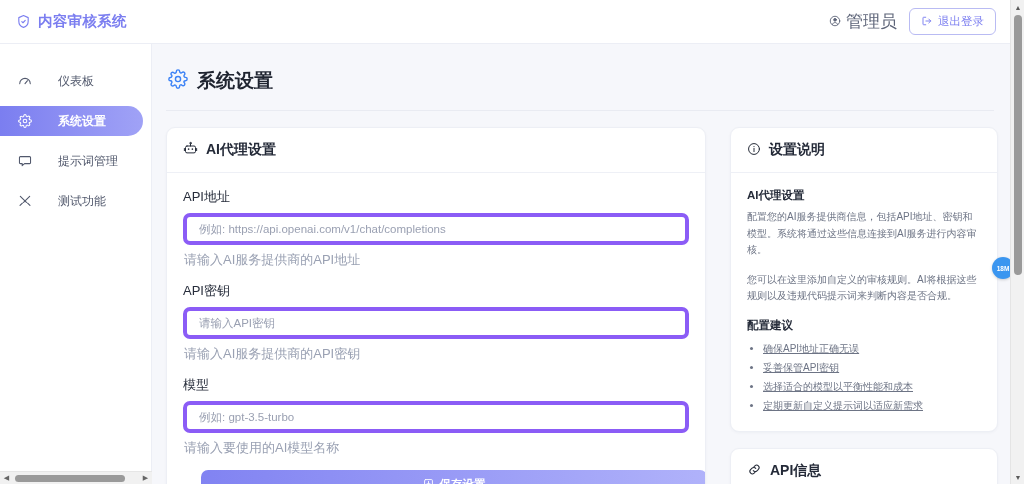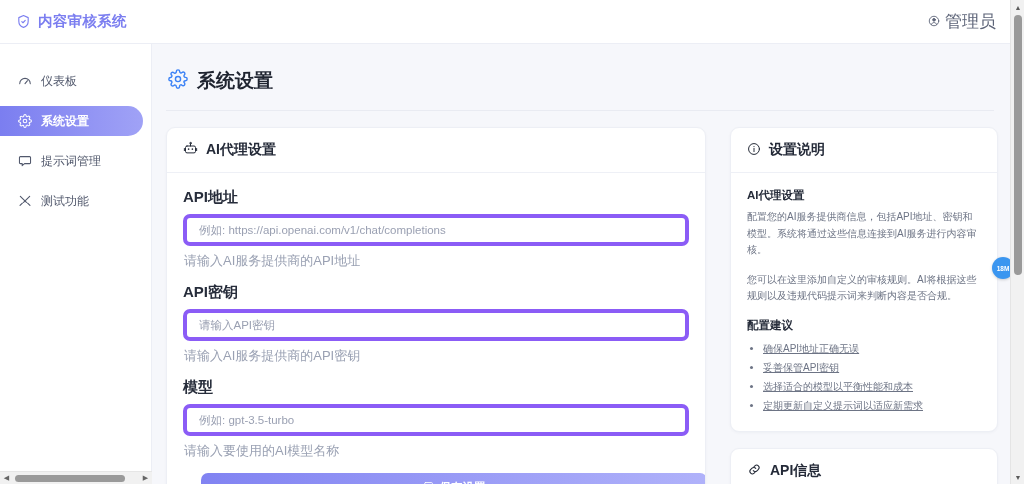--- a/index.html
+++ b/index.html
@@ -54,21 +54,21 @@
   
   .sidebar {
     position: absolute; top: 44px; left: 0;
     width: 152px; height: 440px;
     background: #ffffff;
     border-right: 1px solid #eceef5;
     padding-top: 22px;
     z-index: 4;
   }
   .nav-item {
-    display: flex; align-items: center; gap: 9px;
+    display: flex; align-items: center; gap: 26px;
     height: 30px;
     margin: 0 8px 5px 0;
     padding-left: 18px;
     border-radius: 0 15px 15px 0;
     font-size: 12px;
     color: #51586c;
     cursor: pointer;
     white-space: nowrap;
   }
   .nav-item.active {
@@ -122,21 +122,21 @@
   }
   .card-head {
     display: flex; align-items: center; gap: 8px;
     padding: 13px 16px;
     border-bottom: 1px solid #eef0f6;
     font-size: 14px; font-weight: bold; color: #242a38;
   }
   .card-body { padding: 15px 16px 16px 16px; }
 
   .field-label {
-    font-size: 15px; font-weight: bold; color: #272d3b;
+    font-size: 13px; font-weight: normal; color: #272d3b;
     margin-bottom: 7px;
   }
   .field-input {
     width: 100%; height: 32px;
     border: 4px solid #8b5cf6;
     border-radius: 7px;
     padding: 0 12px;
     font-size: 11.5px;
     color: #2b3040;
     background: #ffffff;
@@ -226,20 +226,30 @@
       <div class="admin">
         <span>
           <svg width="12" height="12" viewBox="0 0 24 24" fill="none" stroke="#5d6478" stroke-width="1.8" stroke-linecap="round" stroke-linejoin="round">
             <circle cx="12" cy="12" r="9.5"></circle>
             <circle cx="12" cy="9.6" r="2.7" fill="#5d6478"></circle>
             <path d="M6.6 19c1-2.6 3-3.9 5.4-3.9s4.4 1.3 5.4 3.9"></path>
           </svg>
         </span>
         <span>管理员</span>
       </div>
+      <button class="logout-btn">
+        <span>
+          <svg width="12" height="12" viewBox="0 0 24 24" fill="none" stroke="#7b7ef0" stroke-width="1.9" stroke-linecap="round" stroke-linejoin="round">
+            <path d="M9.5 4.5H5.2a1.2 1.2 0 0 0-1.2 1.2v12.6a1.2 1.2 0 0 0 1.2 1.2h4.3"></path>
+            <path d="M15.5 16l4-4-4-4"></path>
+              <path d="M19.5 12H9.8"></path>
+          </svg>
+        </span>
+        <span>退出登录</span>
+      </button>
     </div>
   </div>
 
   <div class="sidebar">
 
     <div class="nav-item">
       <span class="nav-icon">
         <svg width="14" height="14" viewBox="0 0 24 24" fill="none" stroke="#51586c" stroke-width="1.8" stroke-linecap="round" stroke-linejoin="round">
           <path d="M3 16.5a9 9 0 1 1 18 0"></path>
             <path d="M12 16.5l4.3-5"></path>

